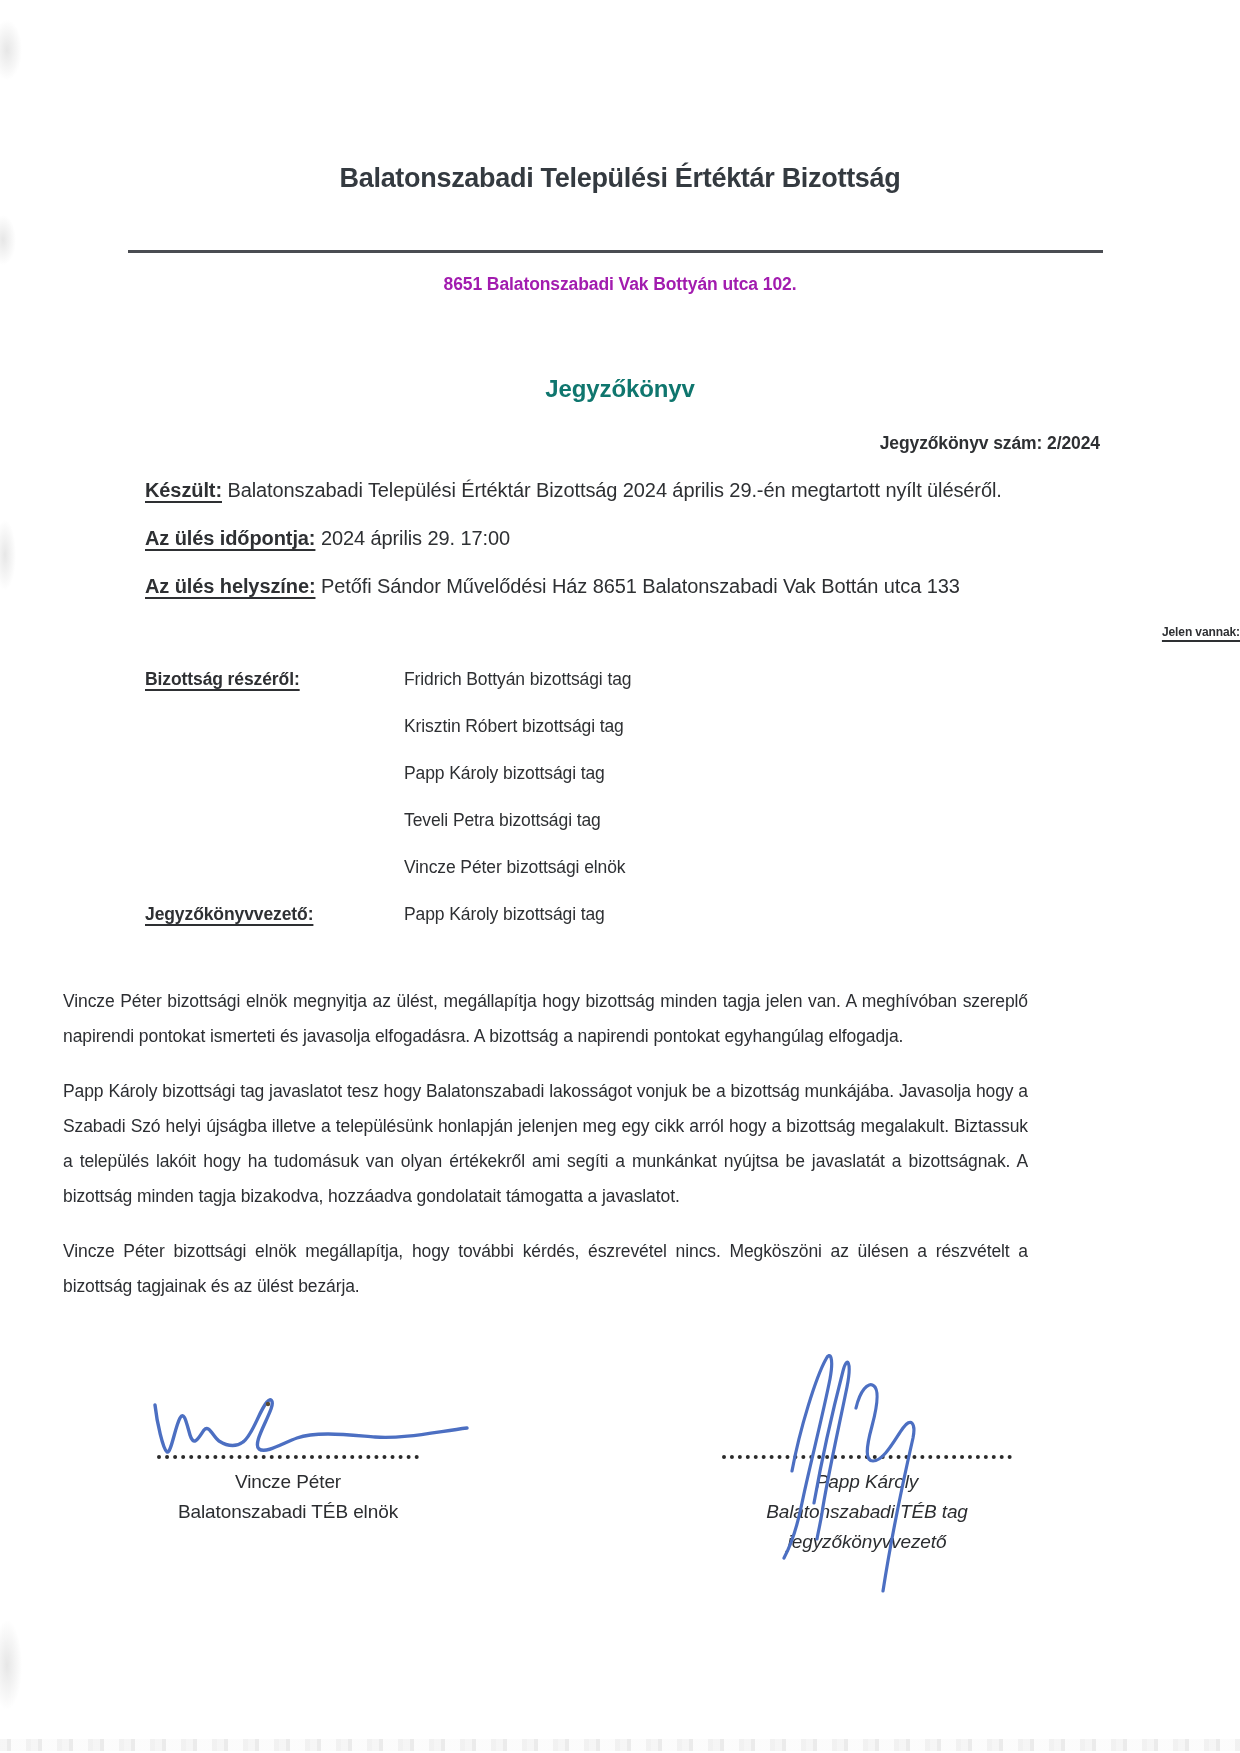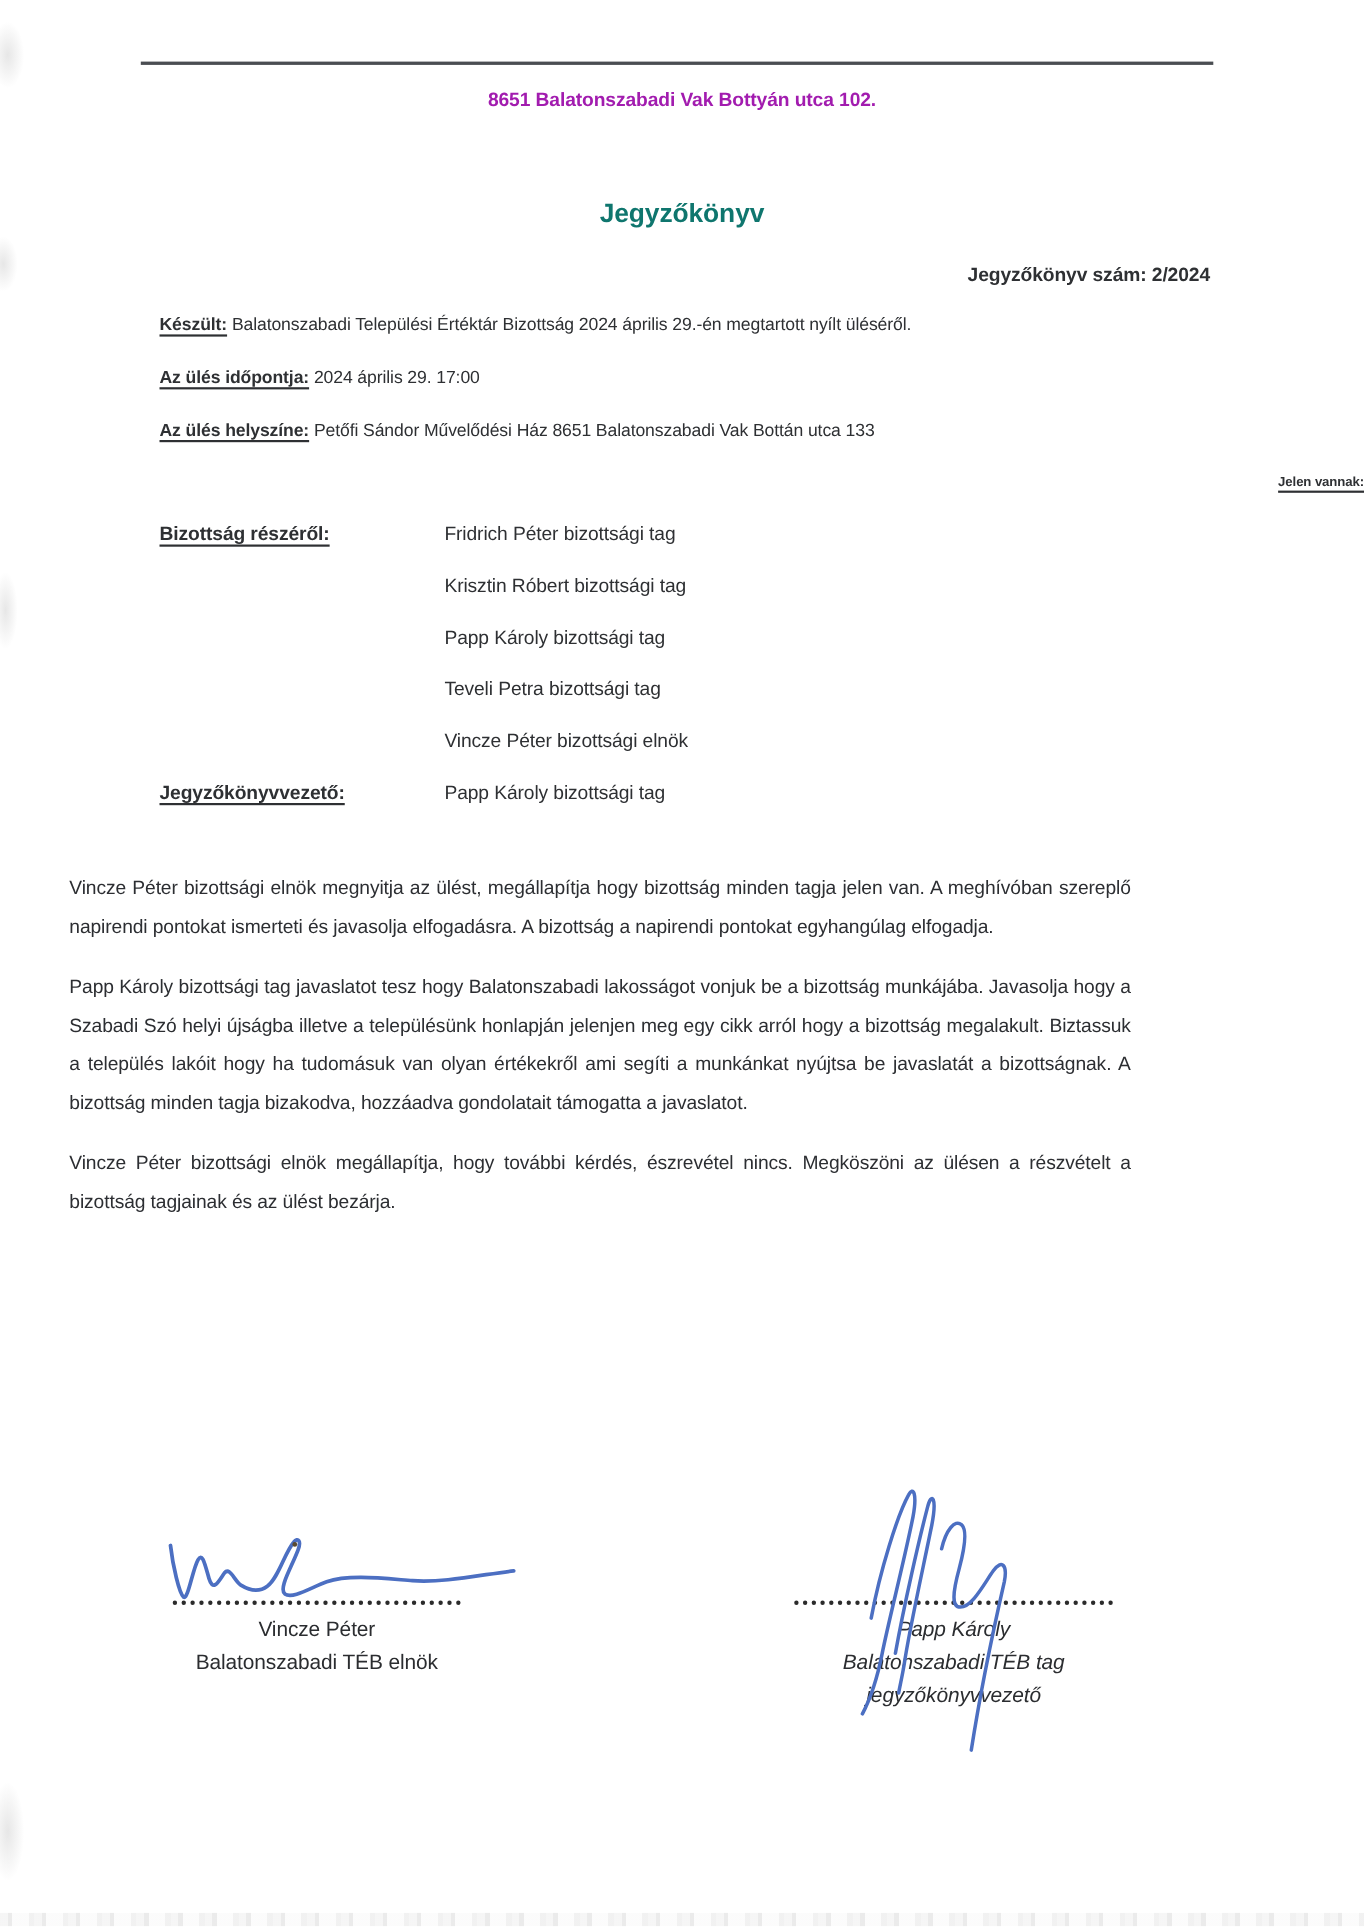--- a/index.html
+++ b/index.html
@@ -69,21 +69,21 @@
     color: #0f766e;
   }
   .doc-number {
     margin: 30px 140px 0 0;
     text-align: right;
     font-size: 17.5px;
     font-weight: bold;
   }
   
   .meta { margin: 24px 130px 0 145px; }
-  .meta-row { margin-top: 24px; font-size: 16px; line-height: 24px; }
+  .meta-row { margin-top: 24px; font-size: 20px; line-height: 24px; }
   .lbl {
     font-weight: bold;
     text-decoration: underline;
     text-decoration-thickness: 2px;
     text-underline-offset: 4px;
   }
   .present-label {
     margin: 22px 0 0 145px;
     font-size: 12px;
     line-height: 24px;
@@ -127,20 +127,21 @@
 <body>
 
 <div class="page">
 
   <div class="smudge s1"></div>
   <div class="smudge s2"></div>
   <div class="smudge s3"></div>
   <div class="smudge s4"></div>
   <div class="bottom-band"></div>
 
+  <div class="org-title">Balatonszabadi Települési Értéktár Bizottság</div>
   <div class="rule"></div>
   <div class="org-address">8651 Balatonszabadi Vak Bottyán utca 102.</div>
 
   <div class="doc-heading">Jegyzőkönyv</div>
   <div class="doc-number">Jegyzőkönyv szám: 2/2024</div>
 
   <div class="meta">
     <div class="meta-row">
       <span class="lbl">Készült:</span>
       <span>Balatonszabadi Települési Értéktár Bizottság 2024 április 29.-én megtartott nyílt üléséről.</span>
@@ -157,21 +158,21 @@
 
   <div class="present-label">
     <span class="lbl">Jelen vannak:</span>
   </div>
 
   <div class="attendance">
     <div class="att-row">
       <div class="att-label">
         <span class="lbl">Bizottság részéről:</span>
       </div>
-      <div class="att-value">Fridrich Péter bizottsági tag</div>
+      <div class="att-value">Fridrich Bottyán bizottsági tag</div>
     </div>
     <div class="att-row">
       <div class="att-label"></div>
       <div class="att-value">Krisztin Róbert bizottsági tag</div>
     </div>
     <div class="att-row">
       <div class="att-label"></div>
       <div class="att-value">Papp Károly bizottsági tag</div>
     </div>
     <div class="att-row">

